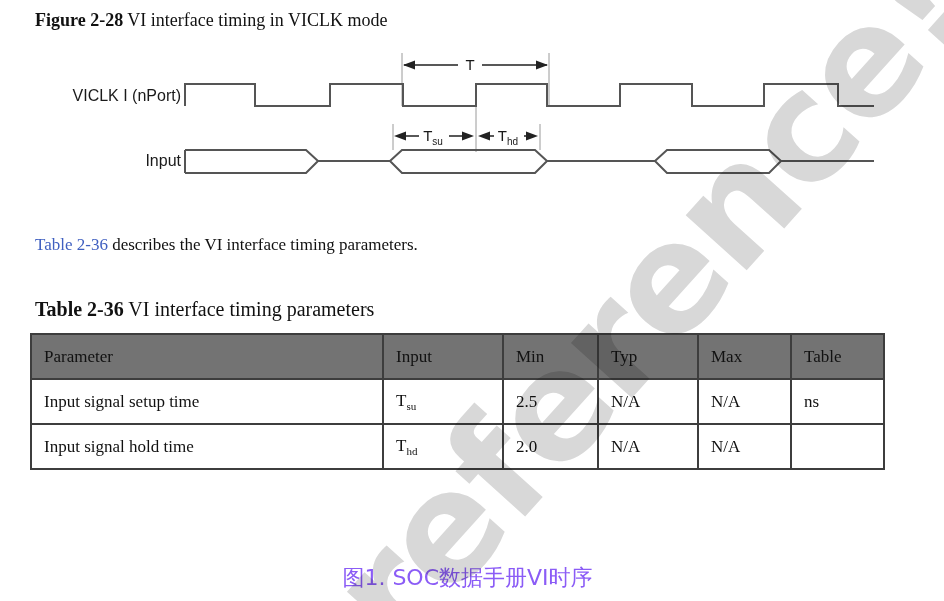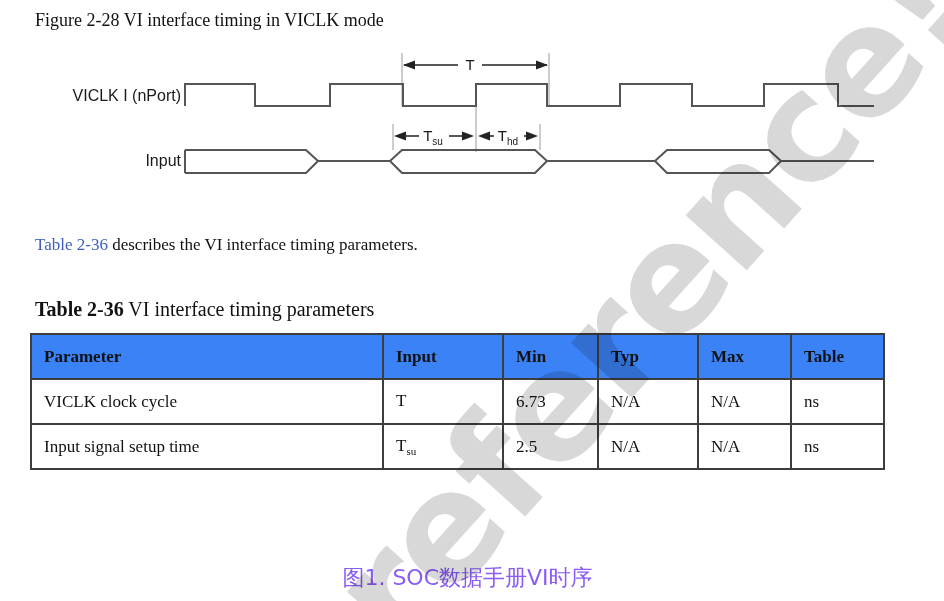--- a/index.html
+++ b/index.html
@@ -3,42 +3,42 @@
 <meta charset="utf-8">
 <style>
   html,body{margin:0;padding:0;}
   body{
     width:944px;height:601px;position:relative;overflow:hidden;
     background:#ffffff;font-family:"Liberation Serif",serif;color:#111;
   }
   .abs{position:absolute;}
   
   .fig-title{left:35px;top:10px;font-size:18px;}
-  .fig-title b{font-weight:normal;}
+  .fig-title b{font-weight:bold;}
   .para{left:35px;top:235px;font-size:17px;}
   .para .link{color:#3f5fc0;}
   .tbl-caption{left:35px;top:298px;font-size:20px;}
   
   .diagram{left:0;top:0;width:944px;height:200px;}
   .diagram text{font-family:"Liberation Sans",sans-serif;fill:#1a1a1a;}
   .wave{stroke:#555;stroke-width:2;fill:none;}
   .guide{stroke:#9a9a9a;stroke-width:1;fill:none;}
   .dim{stroke:#222;stroke-width:1.5;fill:none;}
   .ah{fill:#222;stroke:none;}
   
   .param-table{
     position:absolute;left:30px;top:333px;width:853px;
     border-collapse:collapse;table-layout:fixed;
     font-family:"Liberation Serif",serif;font-size:17px;
   }
   .param-table th,.param-table td{
     border:2px solid #3d3d3d;height:43px;padding:0 0 0 12px;
     text-align:left;vertical-align:middle;background:transparent;
   }
-  .param-table th{background:#3b82f6;font-weight:bold;}
+  .param-table th{background:#737373;font-weight:normal;}
   .param-table sub{font-size:11px;}
   
   .patch{background:#ffffff;z-index:5;}
   .patch-a{left:792px;top:472px;width:152px;height:129px;}
   .patch-b{left:750px;top:506px;width:194px;height:95px;}
   
   .watermark{
     left:250px;top:200px;width:800px;height:200px;
     display:flex;align-items:center;justify-content:center;
     font-family:"DejaVu Sans",sans-serif;font-weight:bold;
@@ -114,34 +114,34 @@
   <tbody>
       <tr>
     <th>Parameter</th>
     <th>Input</th>
     <th>Min</th>
     <th>Typ</th>
     <th>Max</th>
     <th>Table</th>
   </tr>
   <tr>
-    <td>VICLK clock cycle</td>
-    <td><span>T</span><sub></sub></td>
-    <td>6.73</td>
-    <td>N/A</td>
-    <td>N/A</td>
-    <td>ns</td>
-  </tr>
-  <tr>
     <td>Input signal setup time</td>
     <td><span>T</span><sub>su</sub></td>
     <td>2.5</td>
     <td>N/A</td>
     <td>N/A</td>
     <td>ns</td>
+  </tr>
+  <tr>
+    <td>Input signal hold time</td>
+    <td><span>T</span><sub>hd</sub></td>
+    <td>2.0</td>
+    <td>N/A</td>
+    <td>N/A</td>
+    <td></td>
   </tr>
 </tbody>
   </table>
 
 <div class="abs patch patch-a"></div>
 <div class="abs patch patch-b"></div>
 
 <div class="abs bottom-caption">图1. SOC数据手册VI时序</div>
 
 </body></html>

